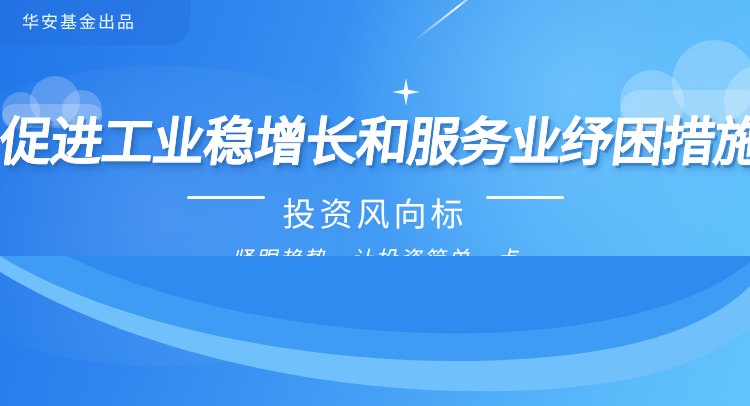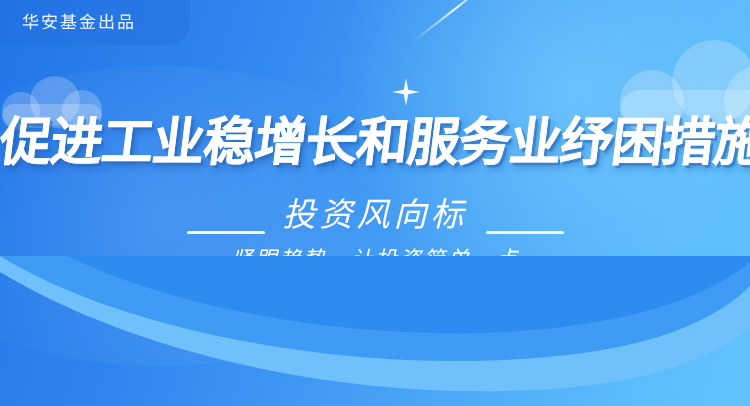--- a/index.html
+++ b/index.html
@@ -145,24 +145,23 @@
     -webkit-text-stroke: 0.6px #ffffff;
   }
 
   
   .subtitle-row {
     position: absolute;
     left: 0;
     top: 196px;
     width: 750px;
     display: flex;
-    align-items: flex-end;
+    align-items: flex-start;
     justify-content: center;
     gap: 18px;
-    font-style: italic;
   }
   .rule {
     width: 78px;
     height: 3px;
     background: #ffffff;
     opacity: .95;
     border-radius: 2px;
   }
   .subtitle {
     color: #ffffff;

